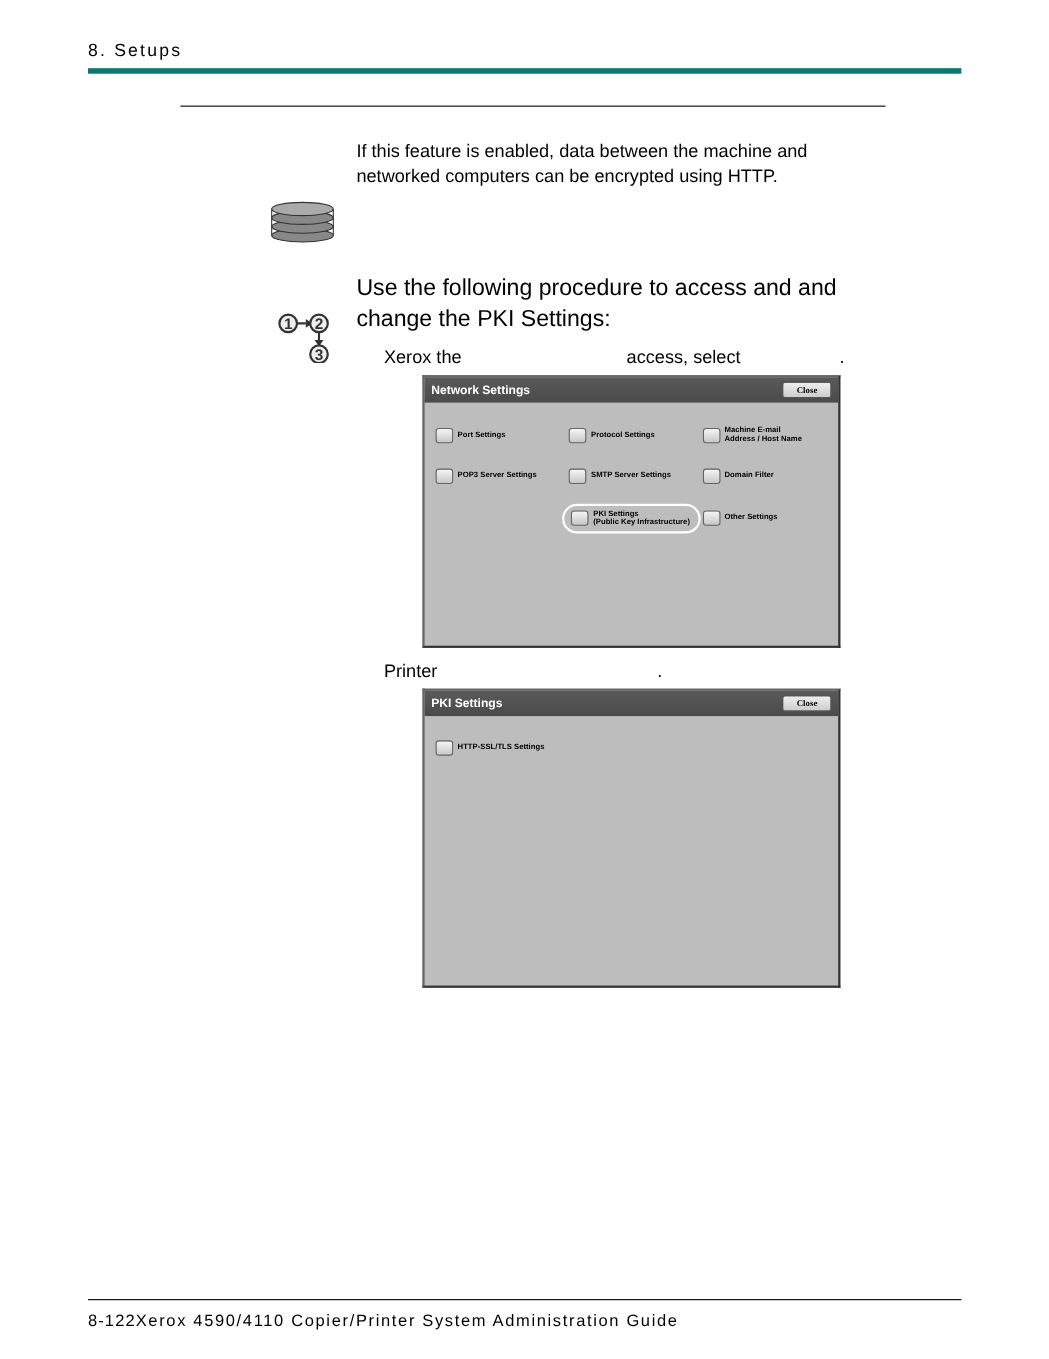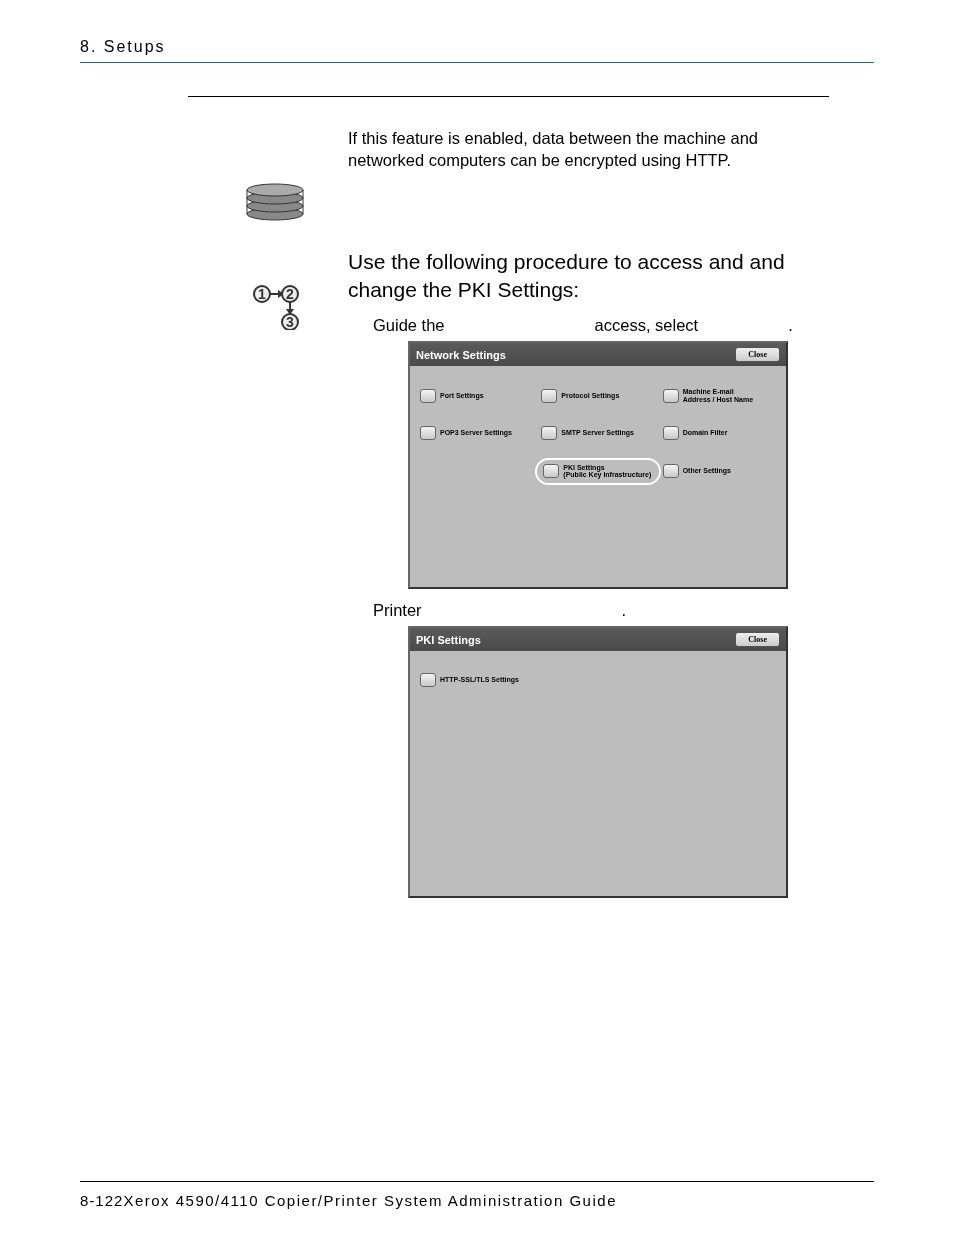--- a/index.html
+++ b/index.html
@@ -9,29 +9,29 @@
     background: #fff;
     font-family: Arial, Helvetica, sans-serif;
     color: #000;
     position: relative;
   }
   .page-header {
     position: absolute;
     top: 38px;
     left: 80px;
     right: 80px;
-    border-bottom: 1px solid #0f766e;
+    border-bottom: 5px solid #0f766e;
     padding-bottom: 6px;
     font-size: 16px;
     letter-spacing: 2px;
   }
   .content {
     position: absolute;
     top: 96px;
-    left: 188px;
+    left: 164px;
     width: 641px;
     border-top: 1px solid #000;
     padding-top: 30px;
   }
   .para1 {
     margin-left: 160px;
     font-size: 16.5px;
     line-height: 1.35;
     width: 460px;
   }
@@ -155,21 +155,21 @@
 
 <div class="page-header">
   <span>8. Setups</span>
 </div>
 
 <div class="content">
   <p class="para1">If this feature is enabled, data between the machine and networked computers can be encrypted using HTTP.</p>
   <p class="para2">Use the following procedure to access and and change the PKI Settings:</p>
 
   <div class="step-line">
-    <span>Guide the</span><span class="gap1"></span><span>access, select</span><span class="gap2"></span><span>.</span>
+    <span>Xerox the</span><span class="gap1"></span><span>access, select</span><span class="gap2"></span><span>.</span>
   </div>
 
   <div class="screenshot ss1">
     <div class="ss-header">
       <span class="ss-title">Network Settings</span>
       <button class="ss-close">Close</button>
     </div>
     <div class="ss-body">
       <div class="ss-grid">
         <div class="ss-btn">

